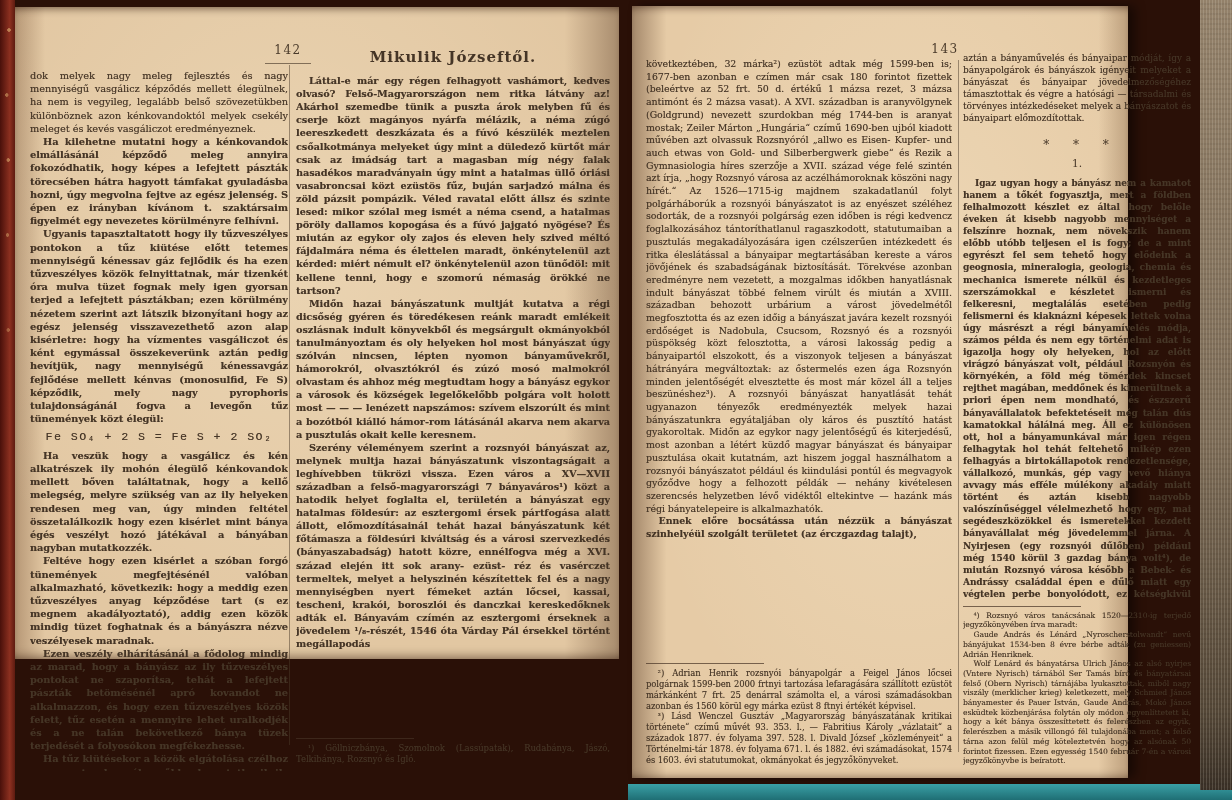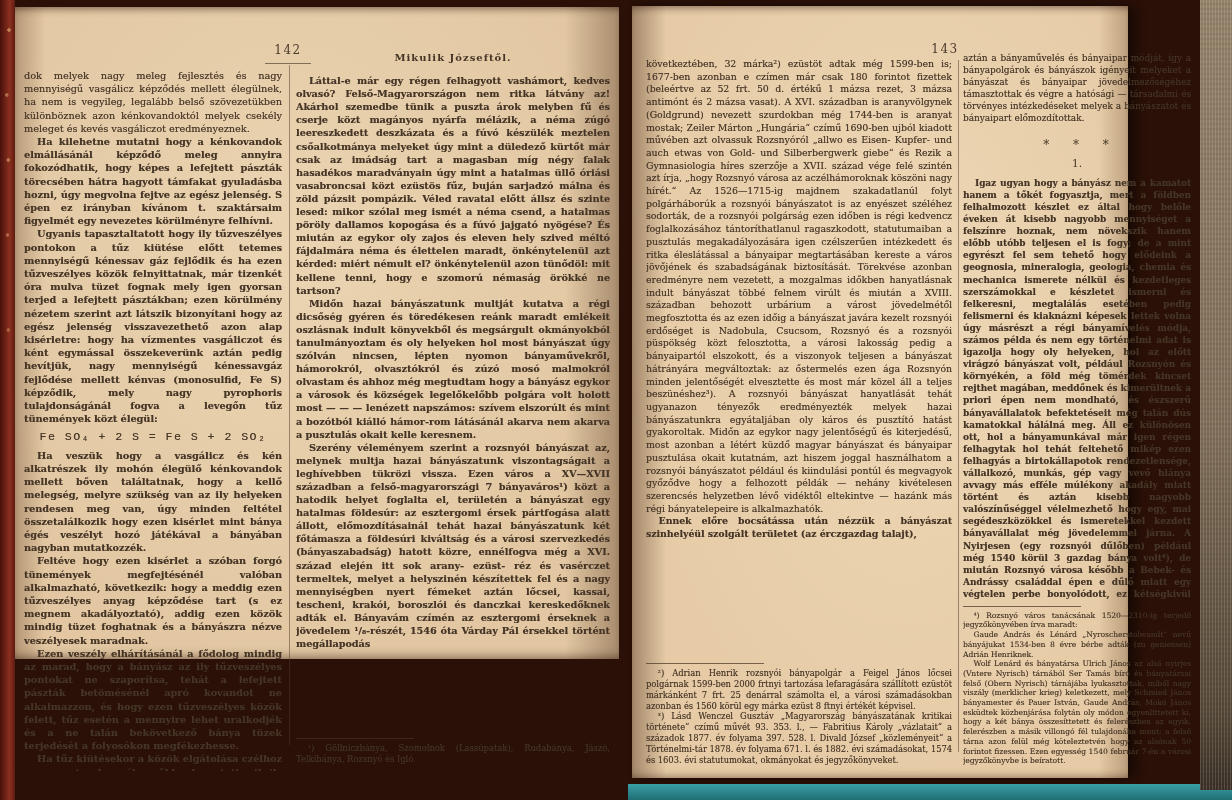--- a/index.html
+++ b/index.html
@@ -62,36 +62,36 @@
   }
   .col{
     position:absolute; display:flex; flex-direction:column; overflow:hidden;
     text-align:justify;
   }
   .coltext{ flex:1 1 auto; overflow:hidden; }
   .fnblock{ flex:0 0 auto; }
   .para{ margin:0; text-shadow:.2px .2px .35px rgba(69,53,38,.55); }
   .ind{ text-indent:1.35em;font-weight:bold; }
   
-  .col-142a{ left:9px; top:62px;  width:258px; height:702px; font-size:9.7px;  line-height:13.2px;justify-content:center; }
+  .col-142a{ left:15px; top:62px;  width:258px; height:702px; font-size:9.7px;  line-height:13.2px;justify-content:center; }
   .col-142b{ left:281px; top:40px; width:314px; height:718px; font-size:9.6px;  line-height:13.1px; }
   .col-143a{ left:14px; top:52px;  width:306px; height:708px; font-size:9.3px;  line-height:12.7px; }
   .col-143b{ left:331px; top:46px; width:228px; height:714px; font-size:8.9px;  line-height:12.1px; }
   .formula{
     text-align:center; font-size:11.5px; letter-spacing:1.5px; margin:5px 0;
     text-shadow:.2px .2px .35px rgba(69,53,38,.55);
     font-family:Liberation Mono, monospace;
   }
   .title{
     margin:0 0 2px 0; font-size:16.5px; font-weight:bold; text-align:center;
     letter-spacing:.4px; text-indent:0; color:#3f3022;
     text-shadow:.3px .3px .4px rgba(63,48,34,.55);
   }
   .author{
-    margin:4px 0 10px 0; font-size:10px; font-weight:bold; text-align:center;
+    margin:4px 0 10px 0; font-size:15px; font-weight:bold; text-align:center;
     letter-spacing:1px; text-indent:0;
   }
   .sect-sep{
     text-align:center; font-size:12px; word-spacing:16px; margin:14px 0 6px 0;
     letter-spacing:2px;
   }
   .sect-num{ text-align:center; font-size:10.5px; margin:4px 0 8px 0; }
   .end-divider{
     width:88px; margin:12px auto 0 auto; border-top:1px solid rgba(70,50,35,.8);
   }

